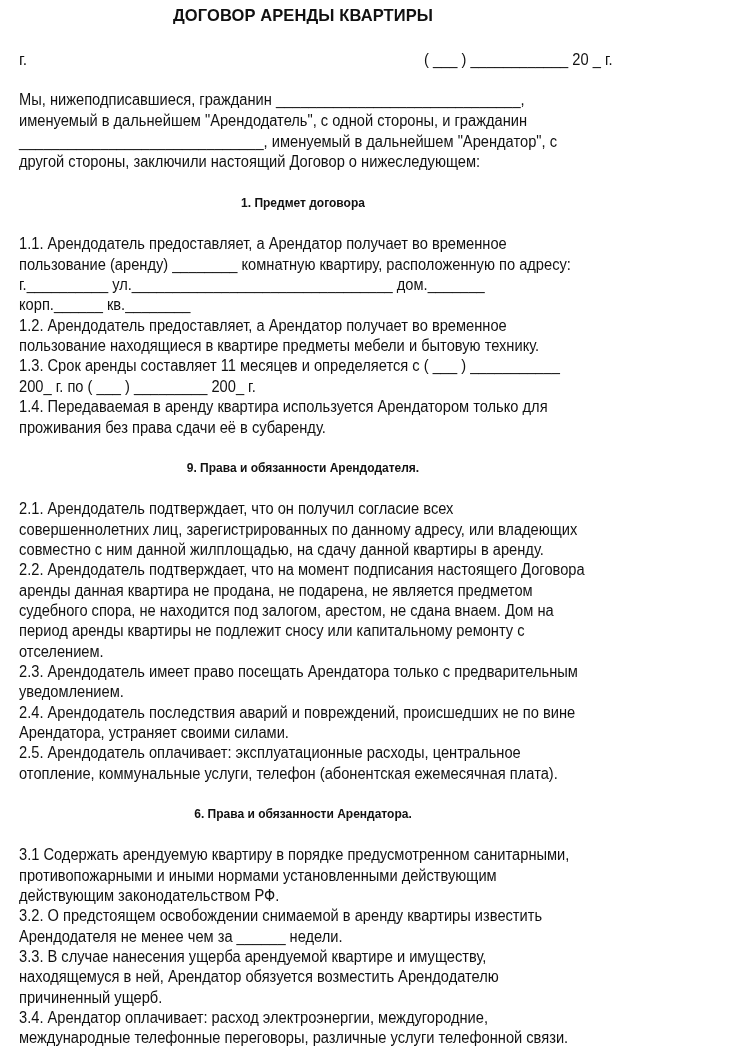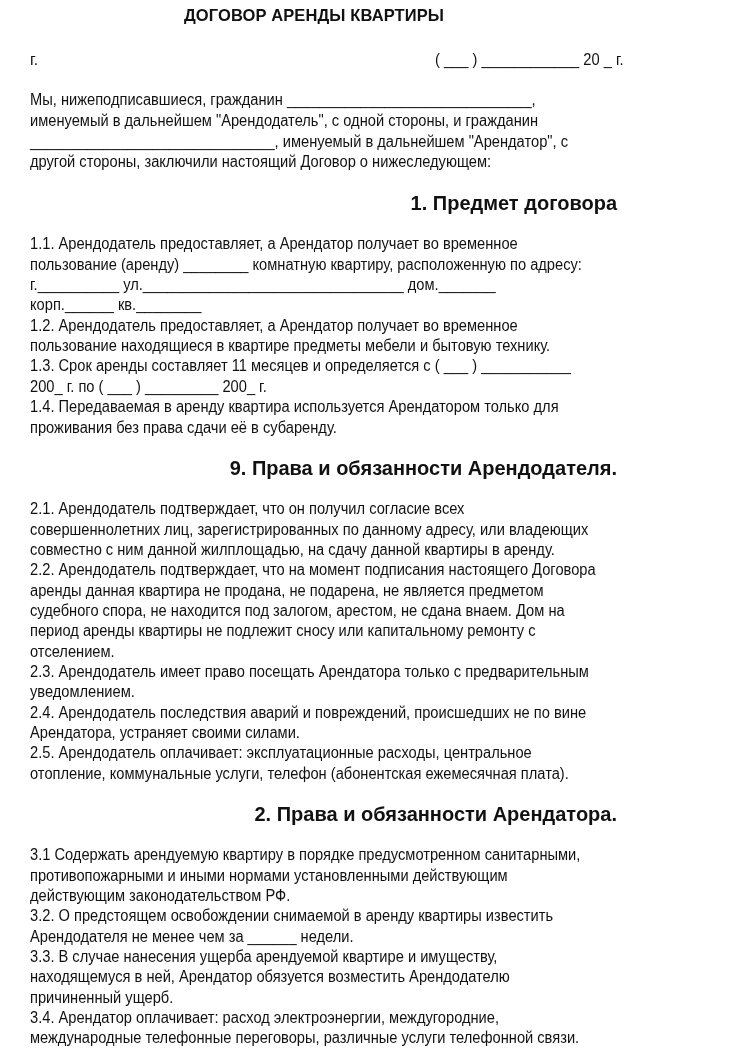--- a/index.html
+++ b/index.html
@@ -10,21 +10,21 @@
     body {
       width: 750px;
       height: 1055px;
       overflow: hidden;
       position: relative;
       color: #111111;
       font-family: "Liberation Sans", sans-serif;
     }
     .doc {
       position: absolute;
-      left: 11px; top: 0;
+      left: 0; top: 0;
       width: 606px; height: 1055px;
     }
     .title {
       position: absolute;
       left: 0; right: 0;
       top: 6px;
       text-align: center;
       font-weight: bold;
       font-size: 16.5px;
       letter-spacing: 0.1px;
@@ -34,23 +34,23 @@
       left: 19px;
       white-space: pre;
       font-size: 15.6px;
       line-height: 20px;
       transform-origin: left top;
       transform: scaleX(0.94);
     }
     .heading {
       position: absolute;
       left: 0; right: 0;
-      text-align: right;
+      text-align: center;
       font-weight: bold;
-      font-size: 20px;
+      font-size: 12px;
       line-height: 20px;
     }
     .date-left {
       position: absolute;
       left: 19px;
       top: 50px;
       font-size: 15.6px;
       line-height: 20px;
     }
     .date-right {
@@ -100,21 +100,21 @@
   <div class="line" style="top:601px">судебного спора, не находится под залогом, арестом, не сдана внаем. Дом на</div>
   <div class="line" style="top:621px">период аренды квартиры не подлежит сносу или капитальному ремонту с</div>
   <div class="line" style="top:642px">отселением.</div>
   <div class="line" style="top:662px">2.3. Арендодатель имеет право посещать Арендатора только с предварительным</div>
   <div class="line" style="top:682px">уведомлением.</div>
   <div class="line" style="top:703px">2.4. Арендодатель последствия аварий и повреждений, происшедших не по вине</div>
   <div class="line" style="top:723px">Арендатора, устраняет своими силами.</div>
   <div class="line" style="top:743px">2.5. Арендодатель оплачивает: эксплуатационные расходы, центральное</div>
   <div class="line" style="top:764px">отопление, коммунальные услуги, телефон (абонентская ежемесячная плата).</div>
 
-  <div class="heading" style="top:804px">2. Права и обязанности Арендатора.</div>
+  <div class="heading" style="top:804px">6. Права и обязанности Арендатора.</div>
   <div class="line" style="top:845px">3.1 Содержать арендуемую квартиру в порядке предусмотренном санитарными,</div>
   <div class="line" style="top:866px">противопожарными и иными нормами установленными действующим</div>
   <div class="line" style="top:886px">действующим законодательством РФ.</div>
   <div class="line" style="top:906px">3.2. О предстоящем освобождении снимаемой в аренду квартиры известить</div>
   <div class="line" style="top:927px">Арендодателя не менее чем за ______ недели.</div>
   <div class="line" style="top:947px">3.3. В случае нанесения ущерба арендуемой квартире и имуществу,</div>
   <div class="line" style="top:967px">находящемуся в ней, Арендатор обязуется возместить Арендодателю</div>
   <div class="line" style="top:988px">причиненный ущерб.</div>
   <div class="line" style="top:1008px">3.4. Арендатор оплачивает: расход электроэнергии, междугородние,</div>
   <div class="line" style="top:1028px">международные телефонные переговоры, различные услуги телефонной связи.</div>

